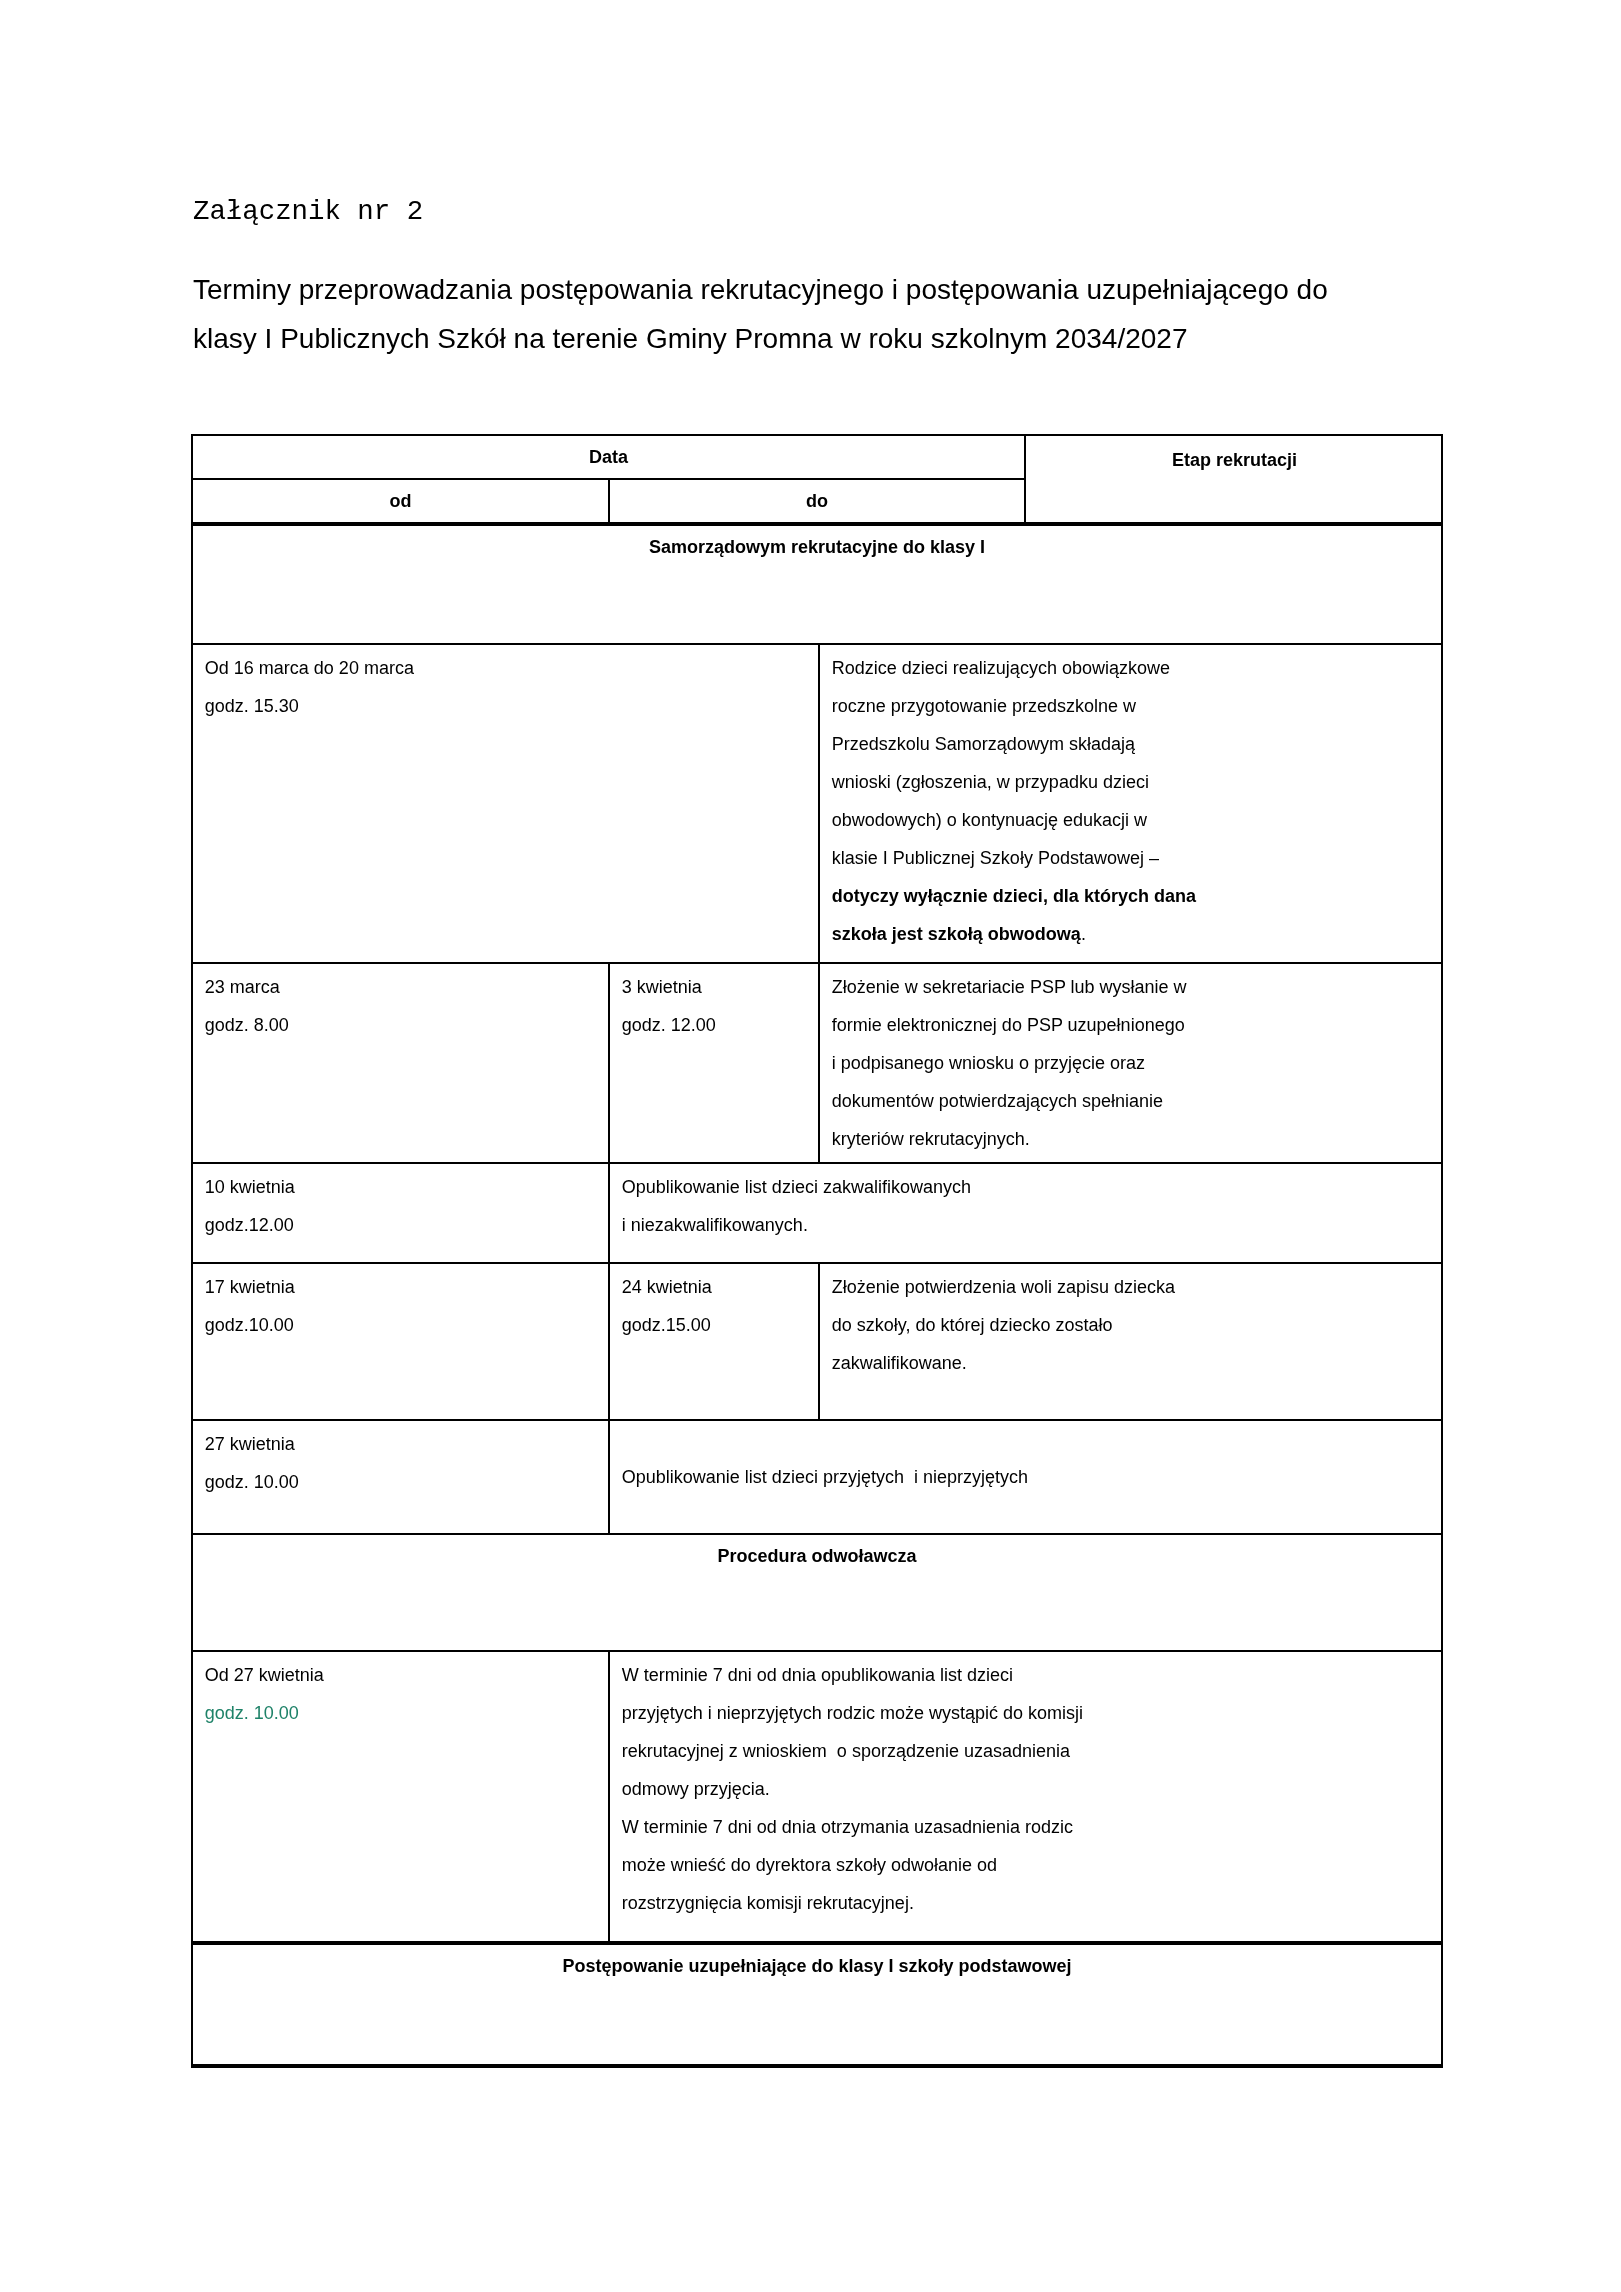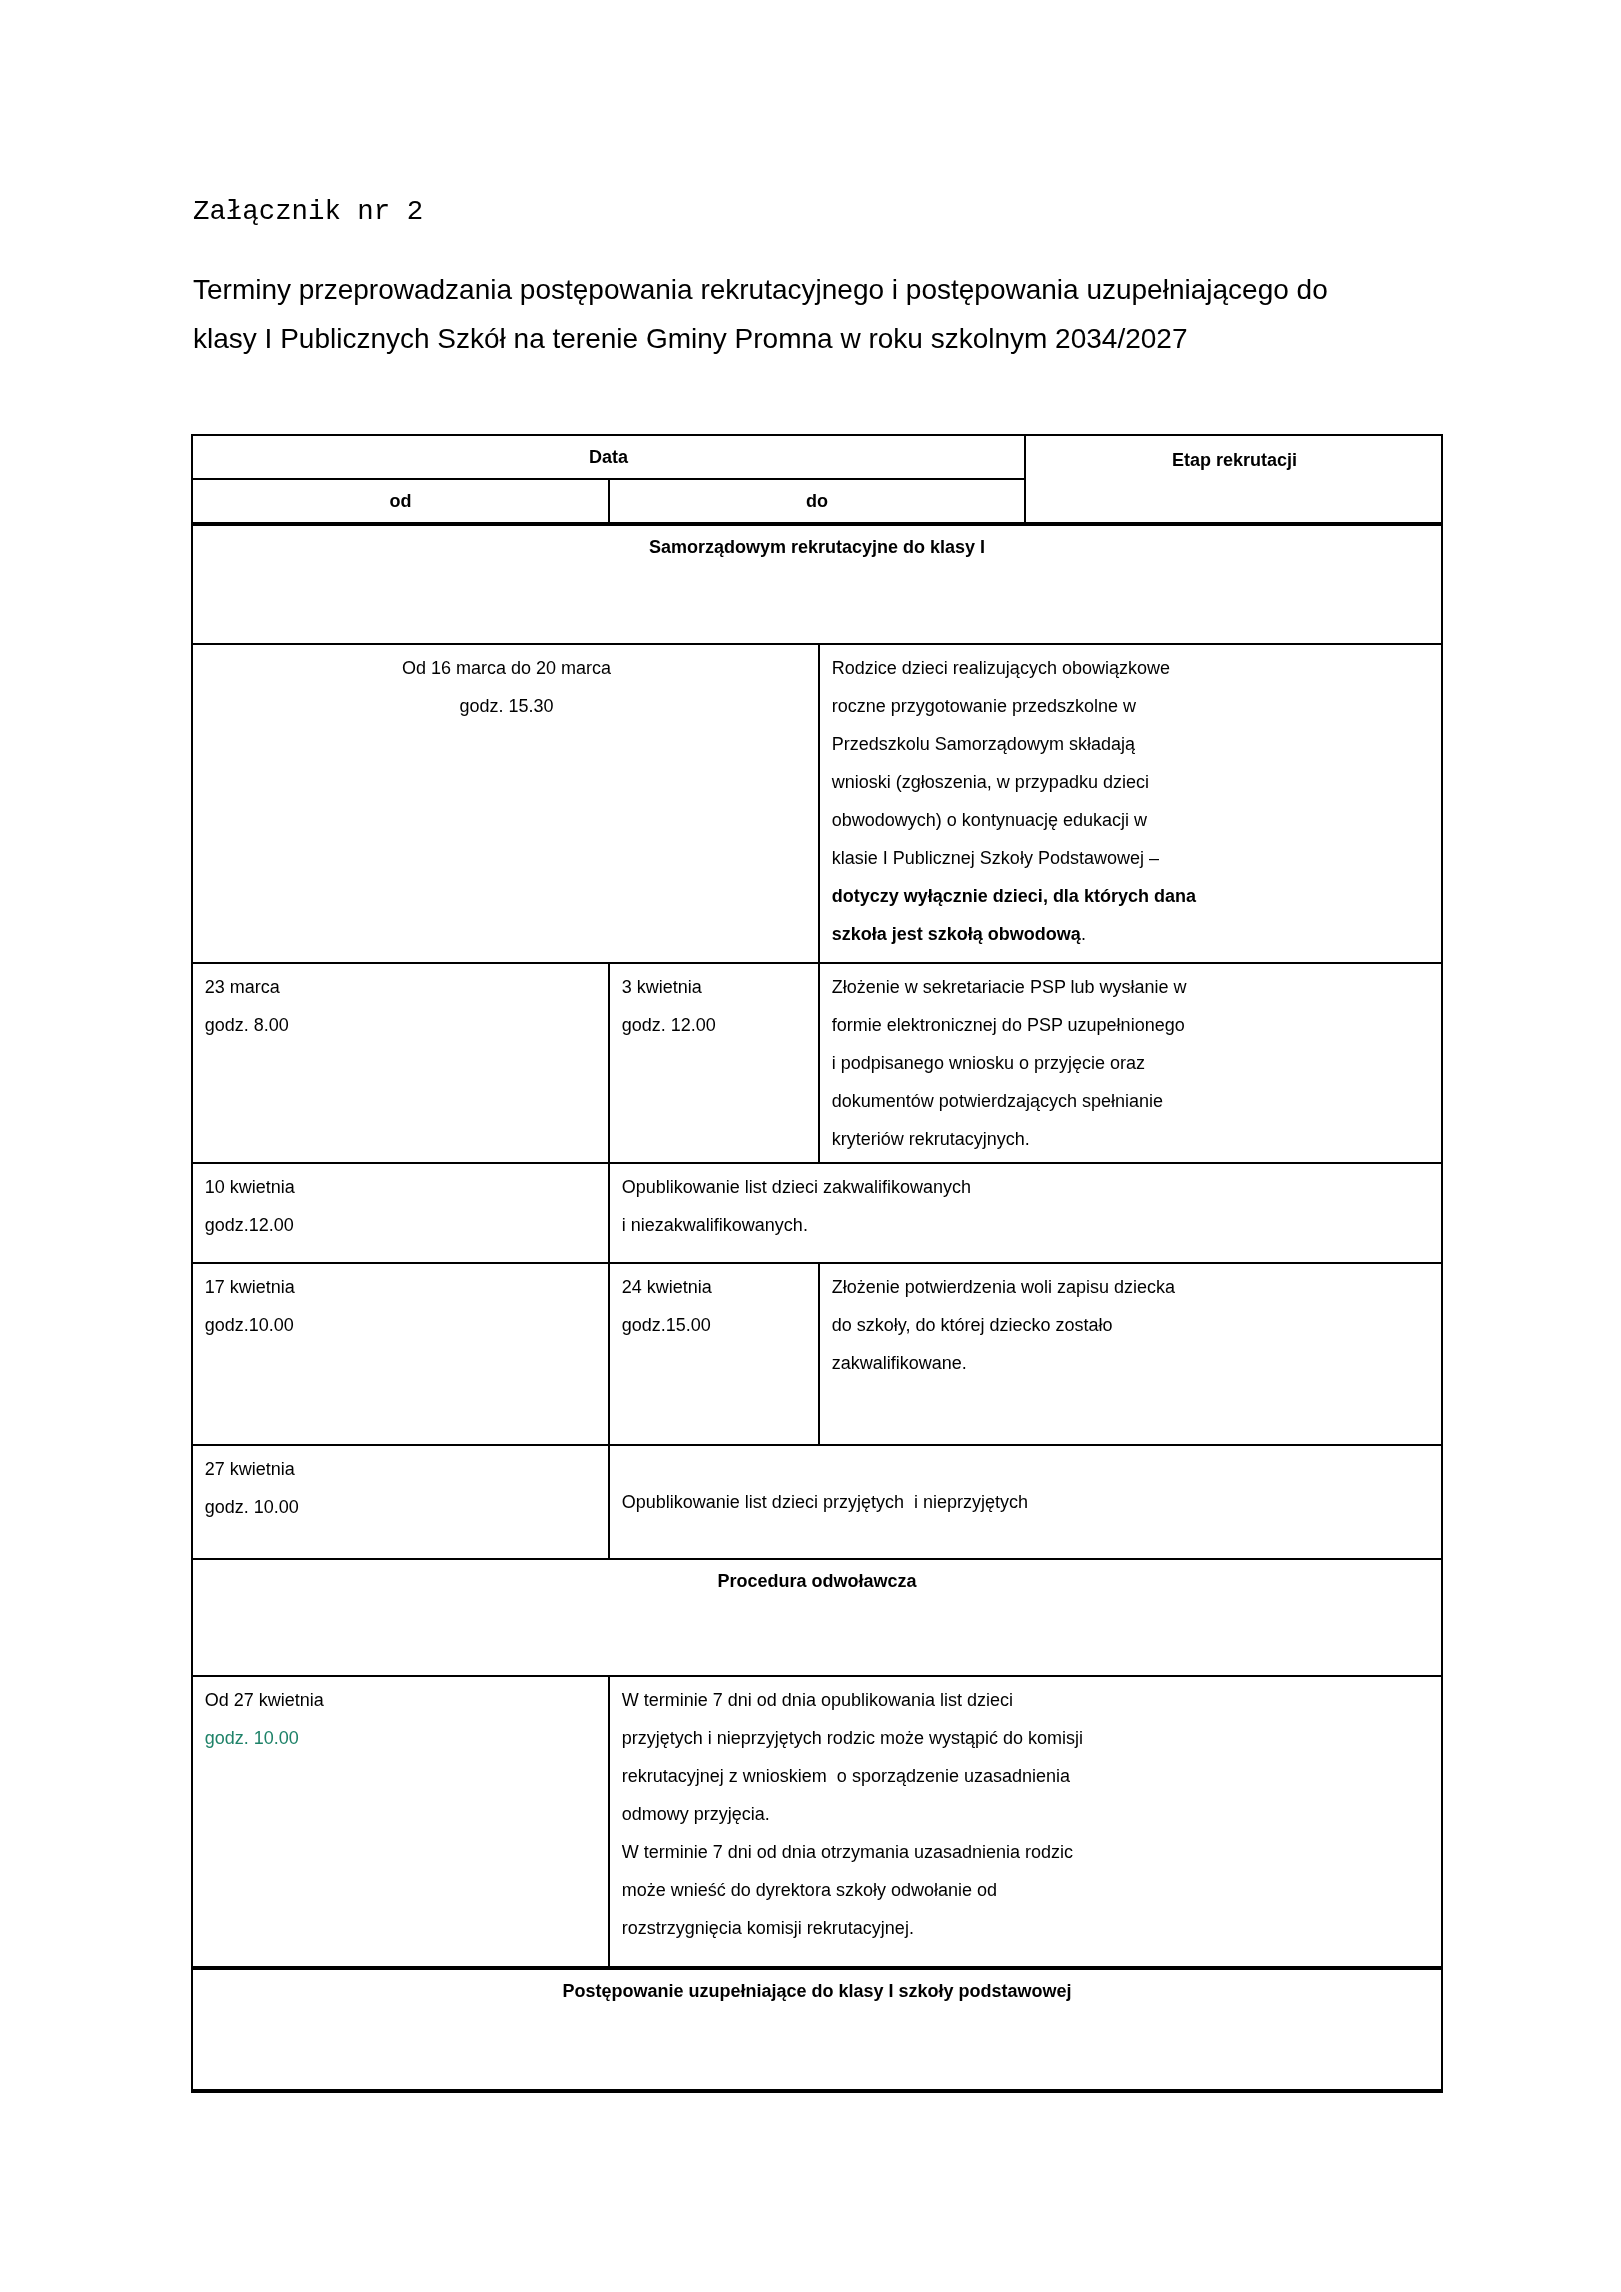--- a/index.html
+++ b/index.html
@@ -28,21 +28,21 @@
     font-size: 18px; line-height: 38px;
   }
   table.recruitment-table td {
     border: 2.9px solid #000;
     padding: 3.9px 9.8px 3.9px 11.8px;
     vertical-align: top;
     white-space: pre-wrap;
     overflow: hidden;
   }
   .b { font-weight: bold; }
-  .c { text-align: center; }
+  .c { text-align: left; }
   .vm { vertical-align: middle !important; }
   .vt { vertical-align: top !important; }
   .thick-b { border-bottom: 4.9px solid #000 !important; }
   .thick-t { border-top: 4.9px solid #000 !important; }
   .hdr { text-align: center; vertical-align: middle; padding: 2px 3.9px !important; }
   .etap-cell { text-align: center; vertical-align: top; padding-top: 4.9px !important; }
   .section-cell { text-align: center; vertical-align: middle; padding: 2px 3.9px !important; }
   .green { color: #1E8268; }
 </style>
 </head>
@@ -103,21 +103,21 @@
 kryteriów rekrutacyjnych.</td>
     </tr>
 
     <tr style="height:100px">
       <td>10 kwietnia
 godz.12.00</td>
       <td colspan="3">Opublikowanie list dzieci zakwalifikowanych
 i niezakwalifikowanych.</td>
     </tr>
 
-    <tr style="height:182px">
+    <tr style="height:157px">
       <td>17 kwietnia
 godz.10.00</td>
       <td>24 kwietnia
 godz.15.00</td>
       <td colspan="2">Złożenie potwierdzenia woli zapisu dziecka
 do szkoły, do której dziecko zostało
 zakwalifikowane.</td>
     </tr>
 
     <tr style="height:114px">

